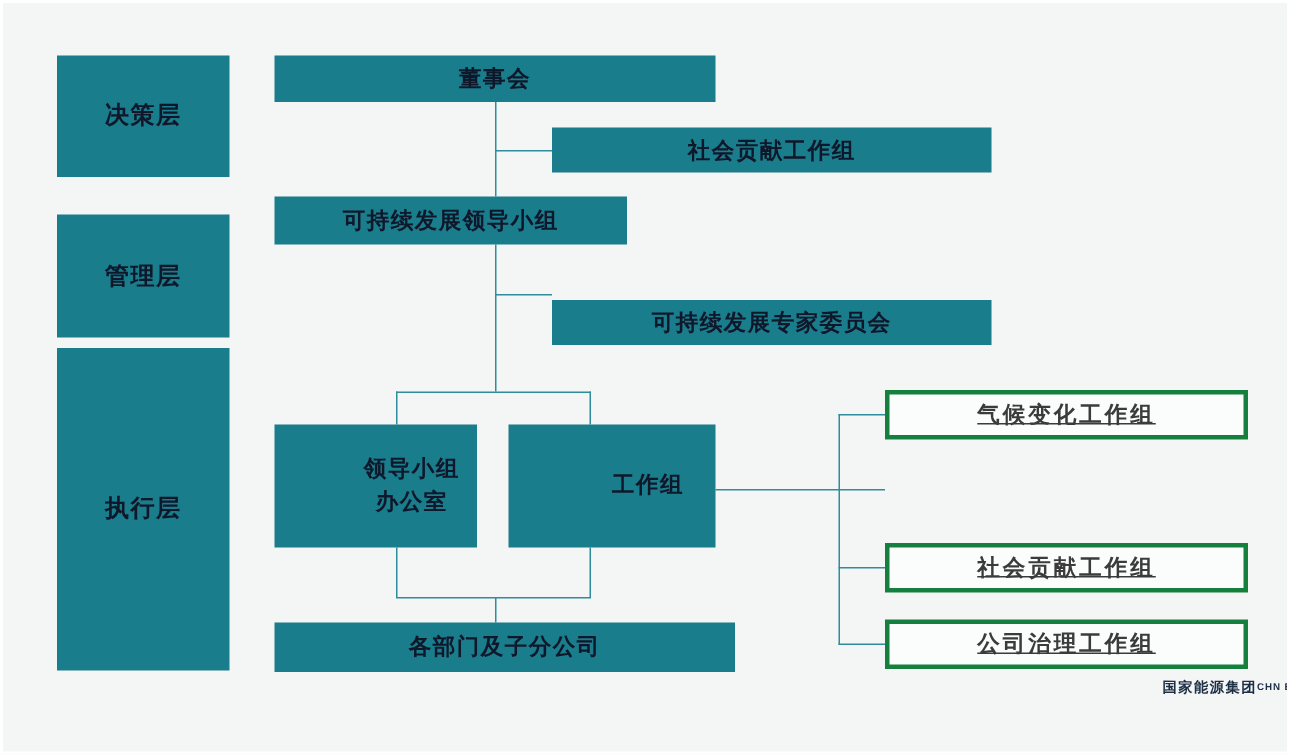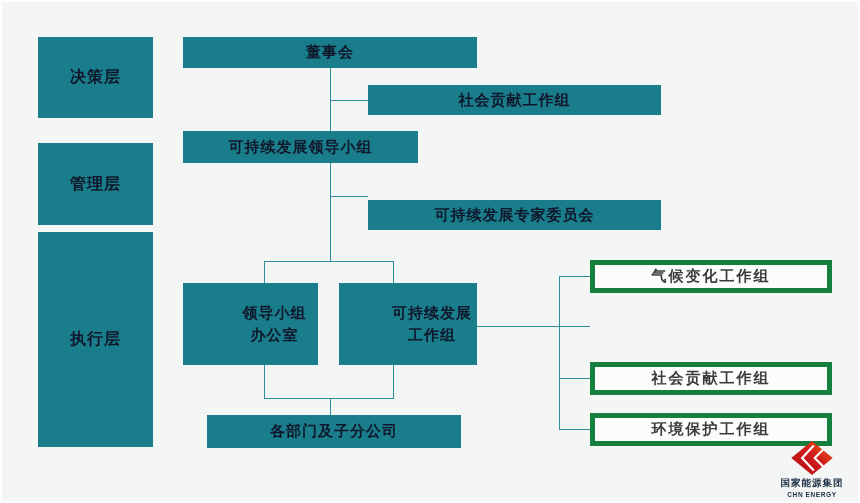--- a/index.html
+++ b/index.html
@@ -11,29 +11,29 @@
   .box{
     position:absolute;display:flex;align-items:center;justify-content:center;
     box-sizing:border-box;text-align:center;
   }
   .teal{
     background:#1a7d8c;color:#0f172a;font-weight:bold;font-size:15px;letter-spacing:1px;
   }
   .layer{font-size:16px;letter-spacing:1px;}
   .two-line{flex-direction:column;line-height:1.5;padding-left:48px;}
   .wg{
-    background:#fbfcfc;border:5px solid #15803d;color:#3b3b3b;
-    font-weight:bold;font-size:15px;letter-spacing:2px;
+    background:#fbfcfc;border:3px solid #15803d;color:#3b3b3b;
+    font-weight:bold;font-size:15px;letter-spacing:2px;text-decoration:underline;
   }
   .ln{position:absolute;background:#2f8d9b;}
   .ln.h{height:1px;}
   .ln.v{width:1px;}
   .logo{
     position:absolute;left:773px;top:438px;width:74px;
-    display:flex;flex-direction:column;align-items:center;
+    display:flex;align-items:center;
   }
   .logo .cn{font-size:9.5px;font-weight:bold;color:#1c2f45;letter-spacing:1px;margin-top:1px;white-space:nowrap;}
   .logo .en{font-size:6.5px;font-weight:bold;color:#1c2f45;letter-spacing:0.6px;margin-top:1px;white-space:nowrap;}
 </style>
 </head>
 <body>
 
 <div class="canvas">
 
   <div class="box teal layer" style="left:36px;top:35px;width:115px;height:81px;">
@@ -78,36 +78,35 @@
   <div class="box teal" style="left:366px;top:179px;width:293px;height:30px;margin-top:19px;">
     <span>可持续发展专家委员会</span>
   </div>
 
   <div class="box teal two-line" style="left:181px;top:281px;width:135px;height:82px;">
     <span>领导小组</span>
     <span>办公室</span>
   </div>
 
   <div class="box teal two-line" style="left:337px;top:281px;width:138px;height:82px;">
-    <span>可持续发展</span>
     <span>工作组</span>
   </div>
 
-  <div class="box teal" style="left:181px;top:413px;width:254px;height:33px;margin-left:24px;">
+  <div class="box teal" style="left:181px;top:413px;width:307px;height:33px;">
     <span>各部门及子分公司</span>
   </div>
 
   <div class="box wg" style="left:588px;top:258px;width:242px;height:33px;">
     <span>气候变化工作组</span>
   </div>
   <div class="box wg" style="left:588px;top:360px;width:242px;height:33px;">
     <span>社会贡献工作组</span>
   </div>
   <div class="box wg" style="left:588px;top:411px;width:242px;height:33px;">
-    <span>环境保护工作组</span>
+    <span>公司治理工作组</span>
   </div>
 
   <div class="logo">
     <svg width="46" height="36" viewBox="0 0 48 40">
       <defs>
         <linearGradient id="lgrad" x1="0" y1="1" x2="1" y2="0">
           <stop offset="0" stop-color="#b01217"></stop>
           <stop offset="0.55" stop-color="#cf1b1b"></stop>
           <stop offset="1" stop-color="#ec6a10"></stop>
         </linearGradient>

